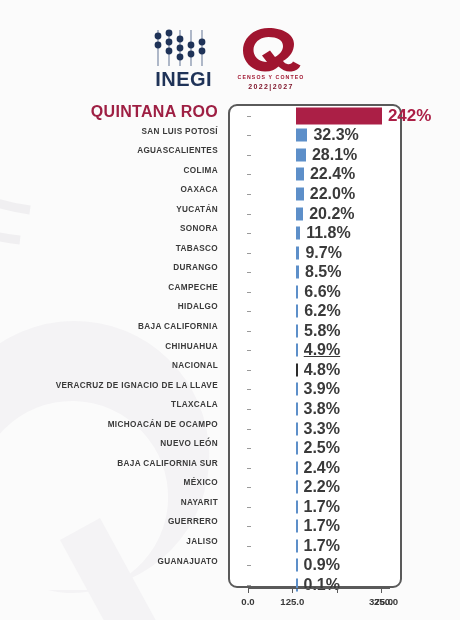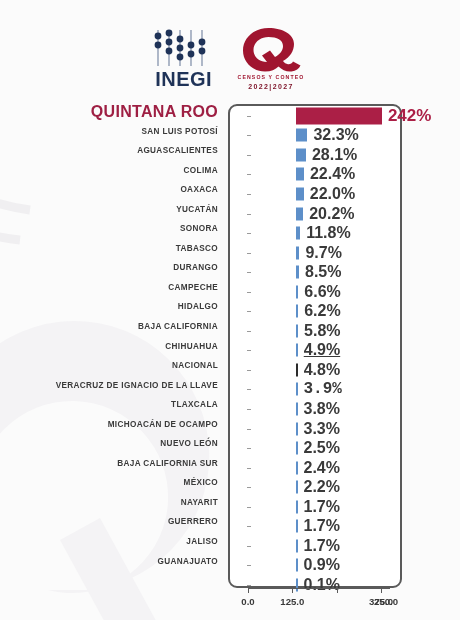--- a/index.html
+++ b/index.html
@@ -290,21 +290,21 @@
         <div class="row ">
           <div class="bar" style="width: 1.74px;"></div>
           <div class="val" style="left: 7.7395px; text-decoration: underline;">4.9%</div>
         </div>
         <div class="row black">
           <div class="bar" style="width: 1.7px;"></div>
           <div class="val" style="left: 7.704px;">4.8%</div>
         </div>
         <div class="row ">
           <div class="bar" style="width: 1.5px;"></div>
-          <div class="val" style="left: 7.5px; font-family: Liberation Mono, monospace;">3.9%</div>
+          <div class="val" style="left: 7.5px;">3.9%</div>
         </div>
         <div class="row ">
           <div class="bar" style="width: 1.5px;"></div>
           <div class="val" style="left: 7.5px;">3.8%</div>
         </div>
         <div class="row ">
           <div class="bar" style="width: 1.5px;"></div>
           <div class="val" style="left: 7.5px;">3.3%</div>
         </div>
         <div class="row ">

